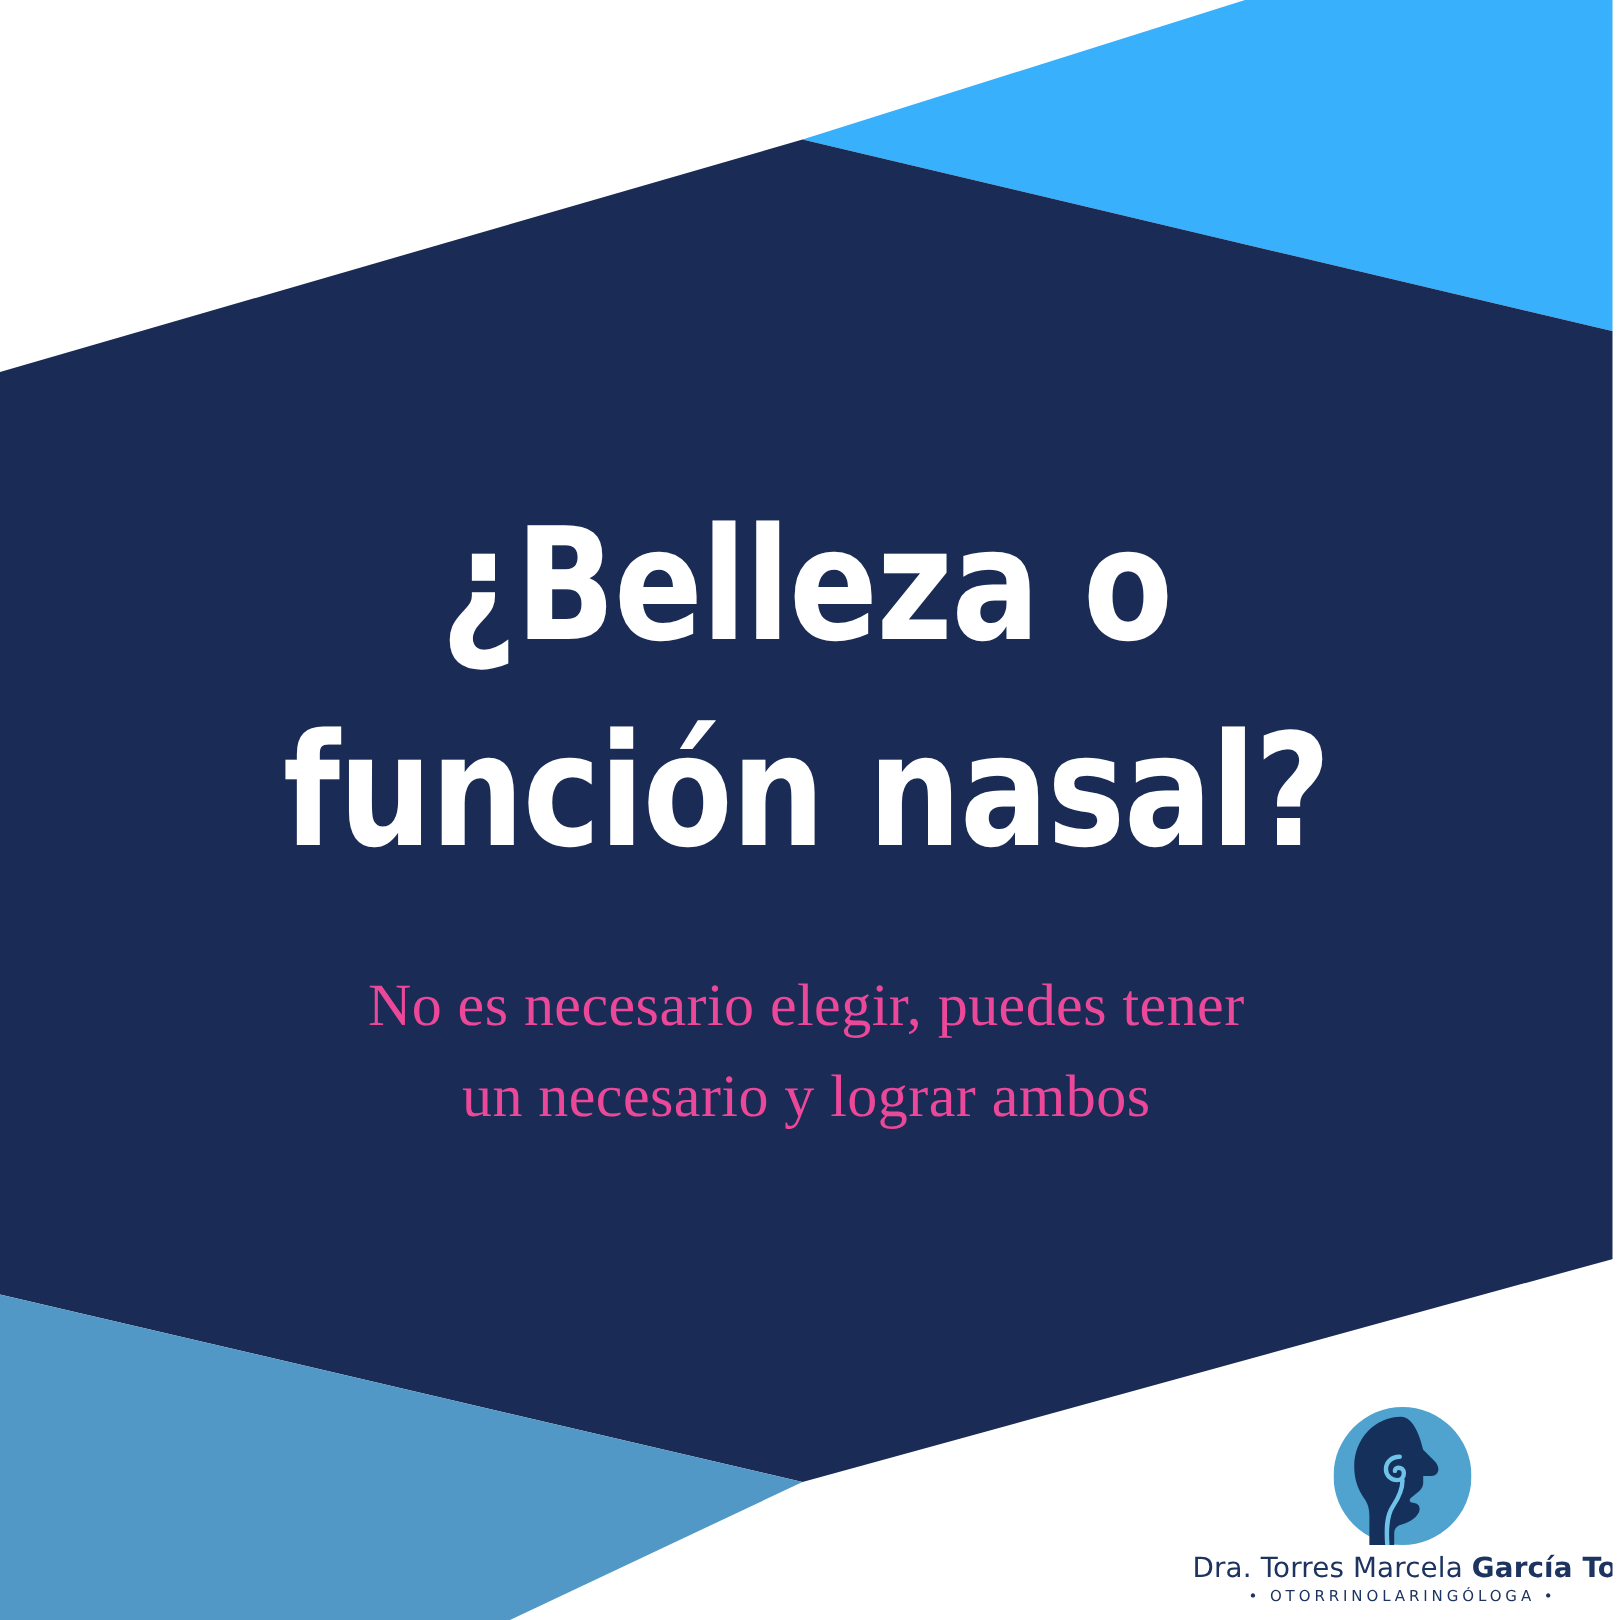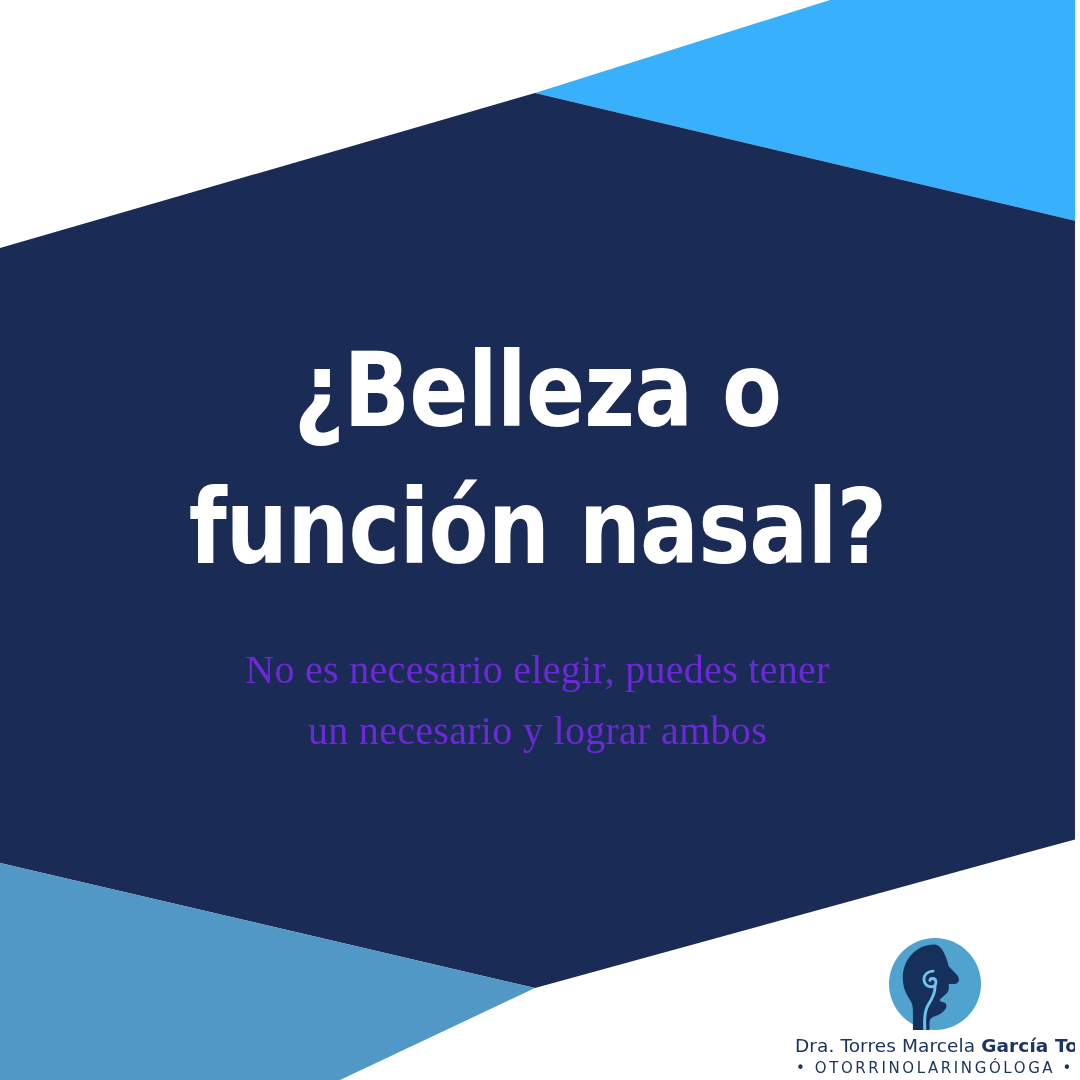--- a/index.html
+++ b/index.html
@@ -48,21 +48,21 @@
   }
 
   
   .body-copy {
     position: absolute;
     left: 50%;
     transform: translateX(-50%);
     top: 600px;
     width: 720px;
     text-align: center;
-    color: #6d28d9;
+    color: #ec4899;
     font-family: "Liberation Serif", "DejaVu Serif", serif;
     font-size: 40px;
     line-height: 1.52;
     letter-spacing: 0.3px;
     z-index: 5;
   }
   .body-copy .bc-line { display: block; }
 
   
   .logo-block {
@@ -85,21 +85,21 @@
     color: #1d3461;
     letter-spacing: 0.1px;
     white-space: nowrap;
     line-height: 1.1;
   }
   .logo-name .nm-light { font-weight: normal; }
   .logo-name .nm-bold  { font-weight: bold; }
   .logo-sub {
     margin-top: 3px;
     font-family: "DejaVu Sans", "Liberation Sans", sans-serif;
-    font-size: 15px;
+    font-size: 10px;
     color: #1d3461;
     letter-spacing: 2.6px;
     white-space: nowrap;
   }
 </style>
 </head>
 <body>
 
 <div id="canvas">
 

